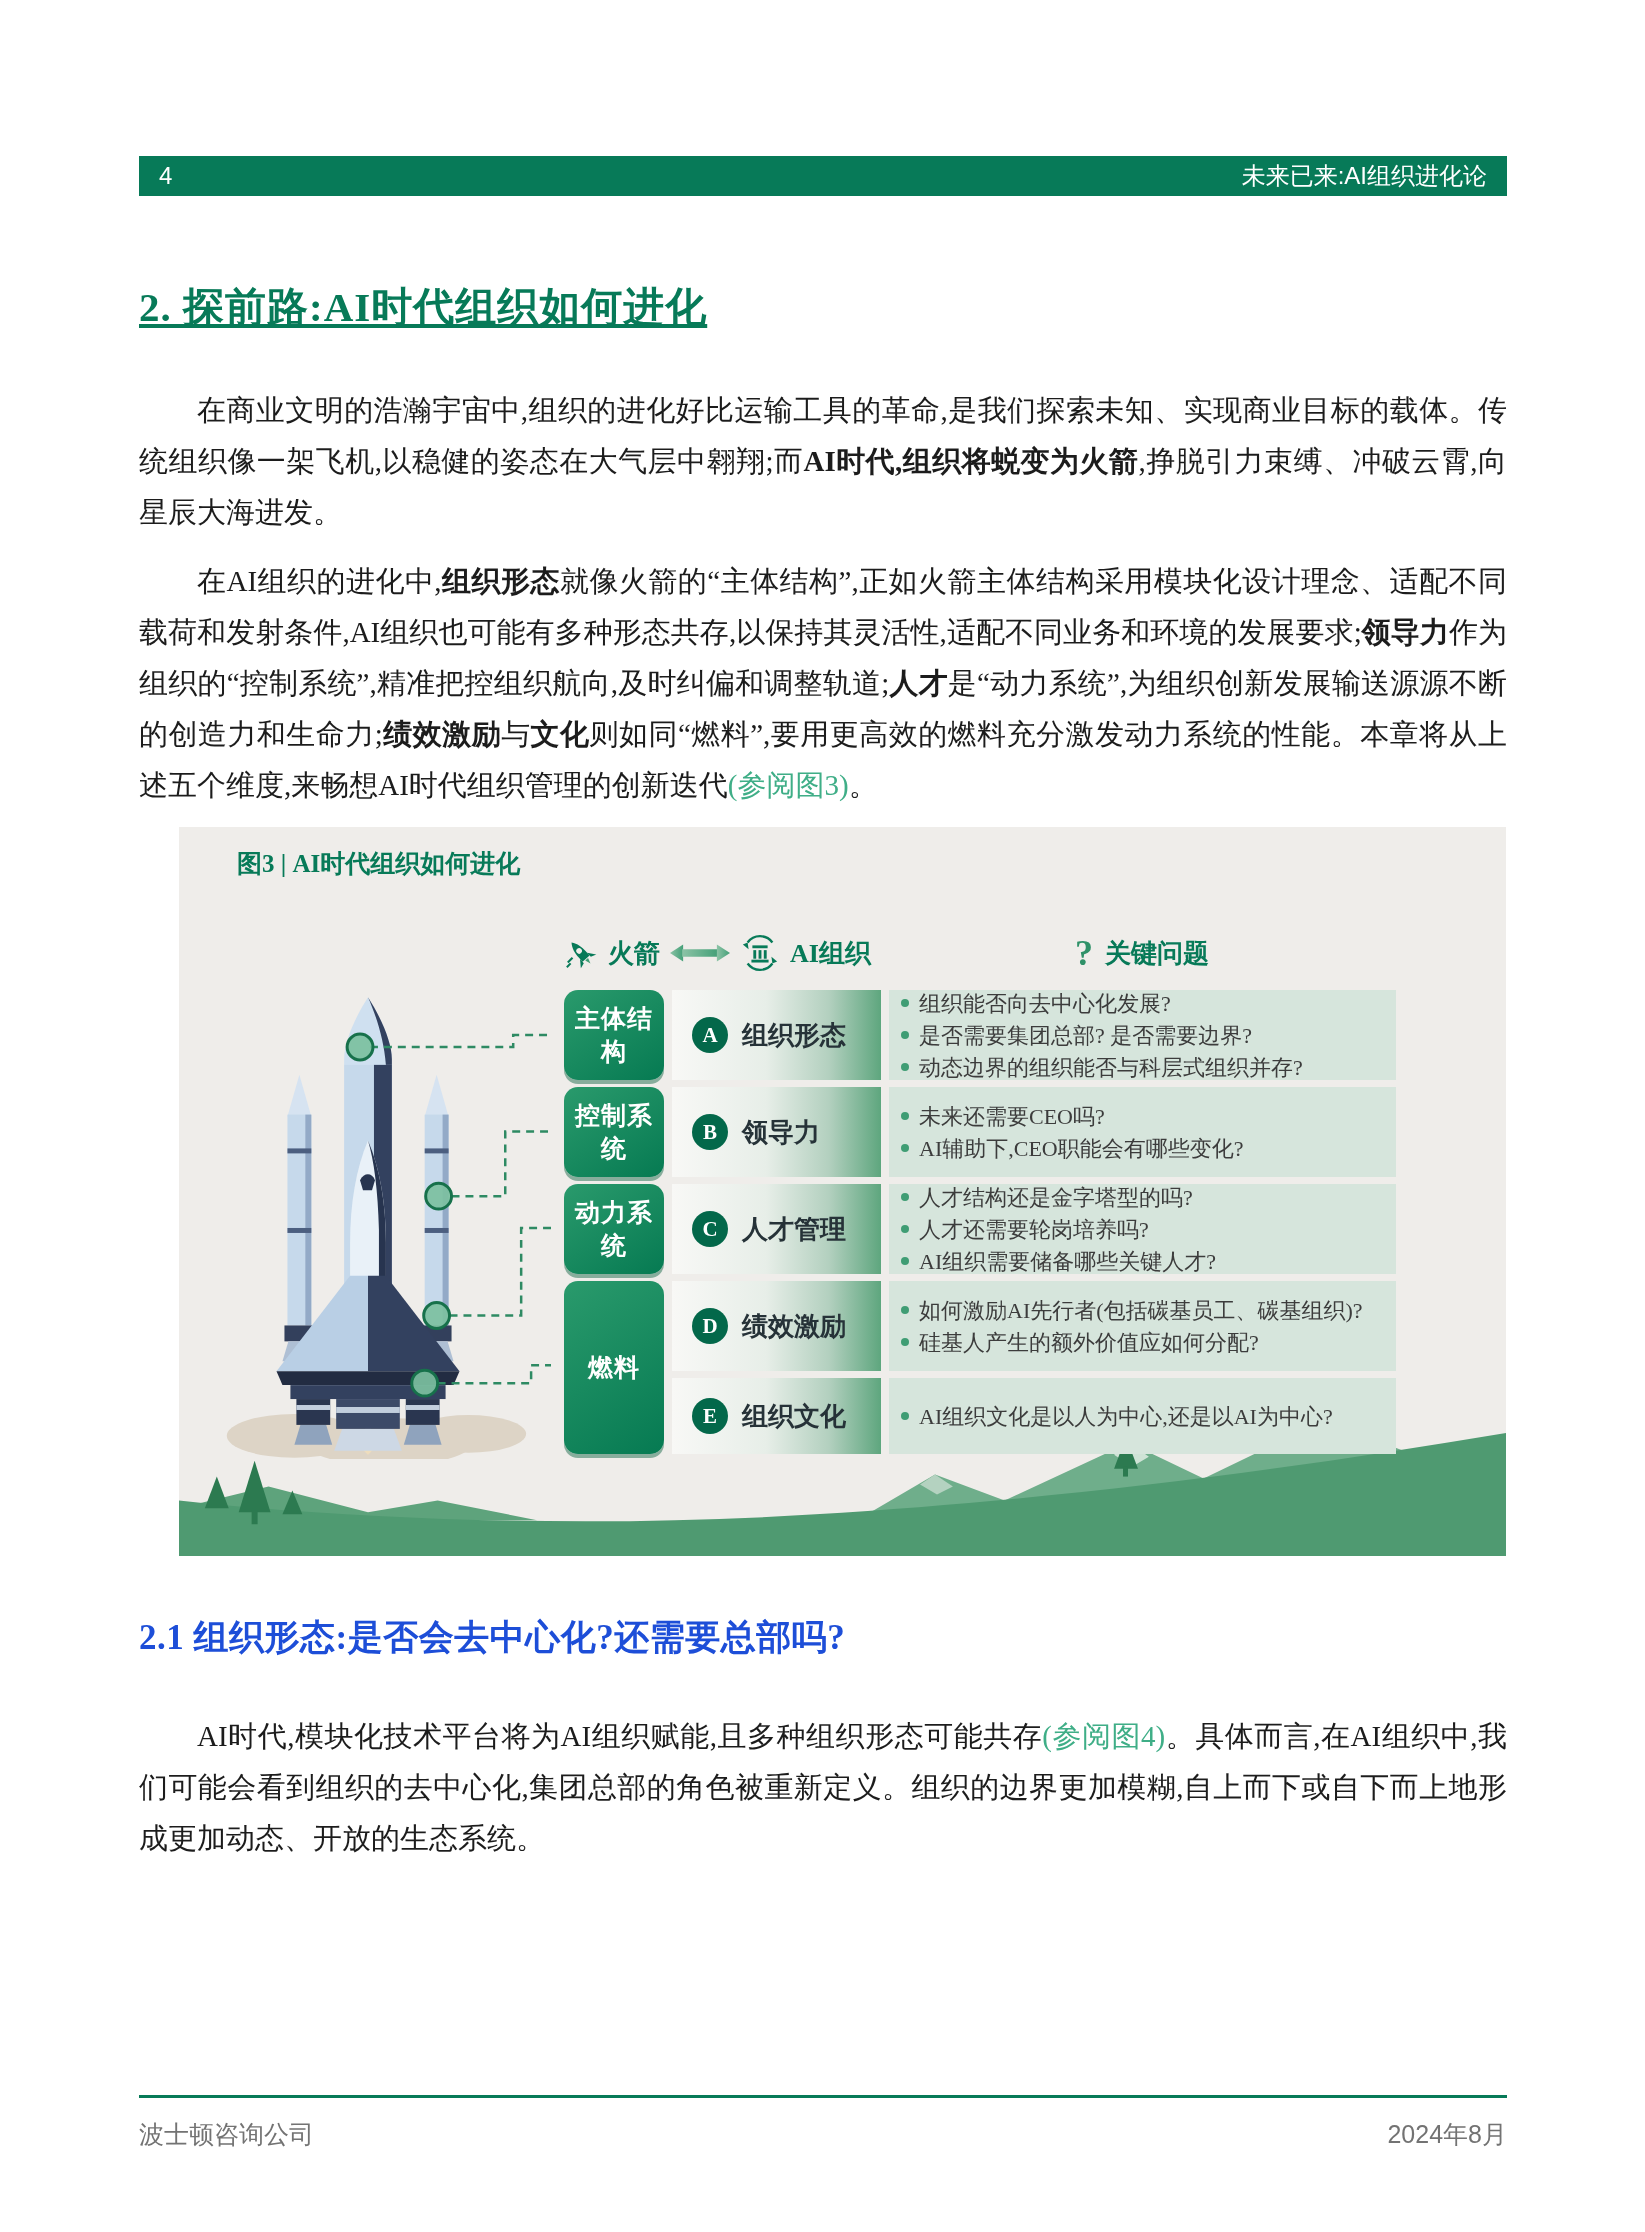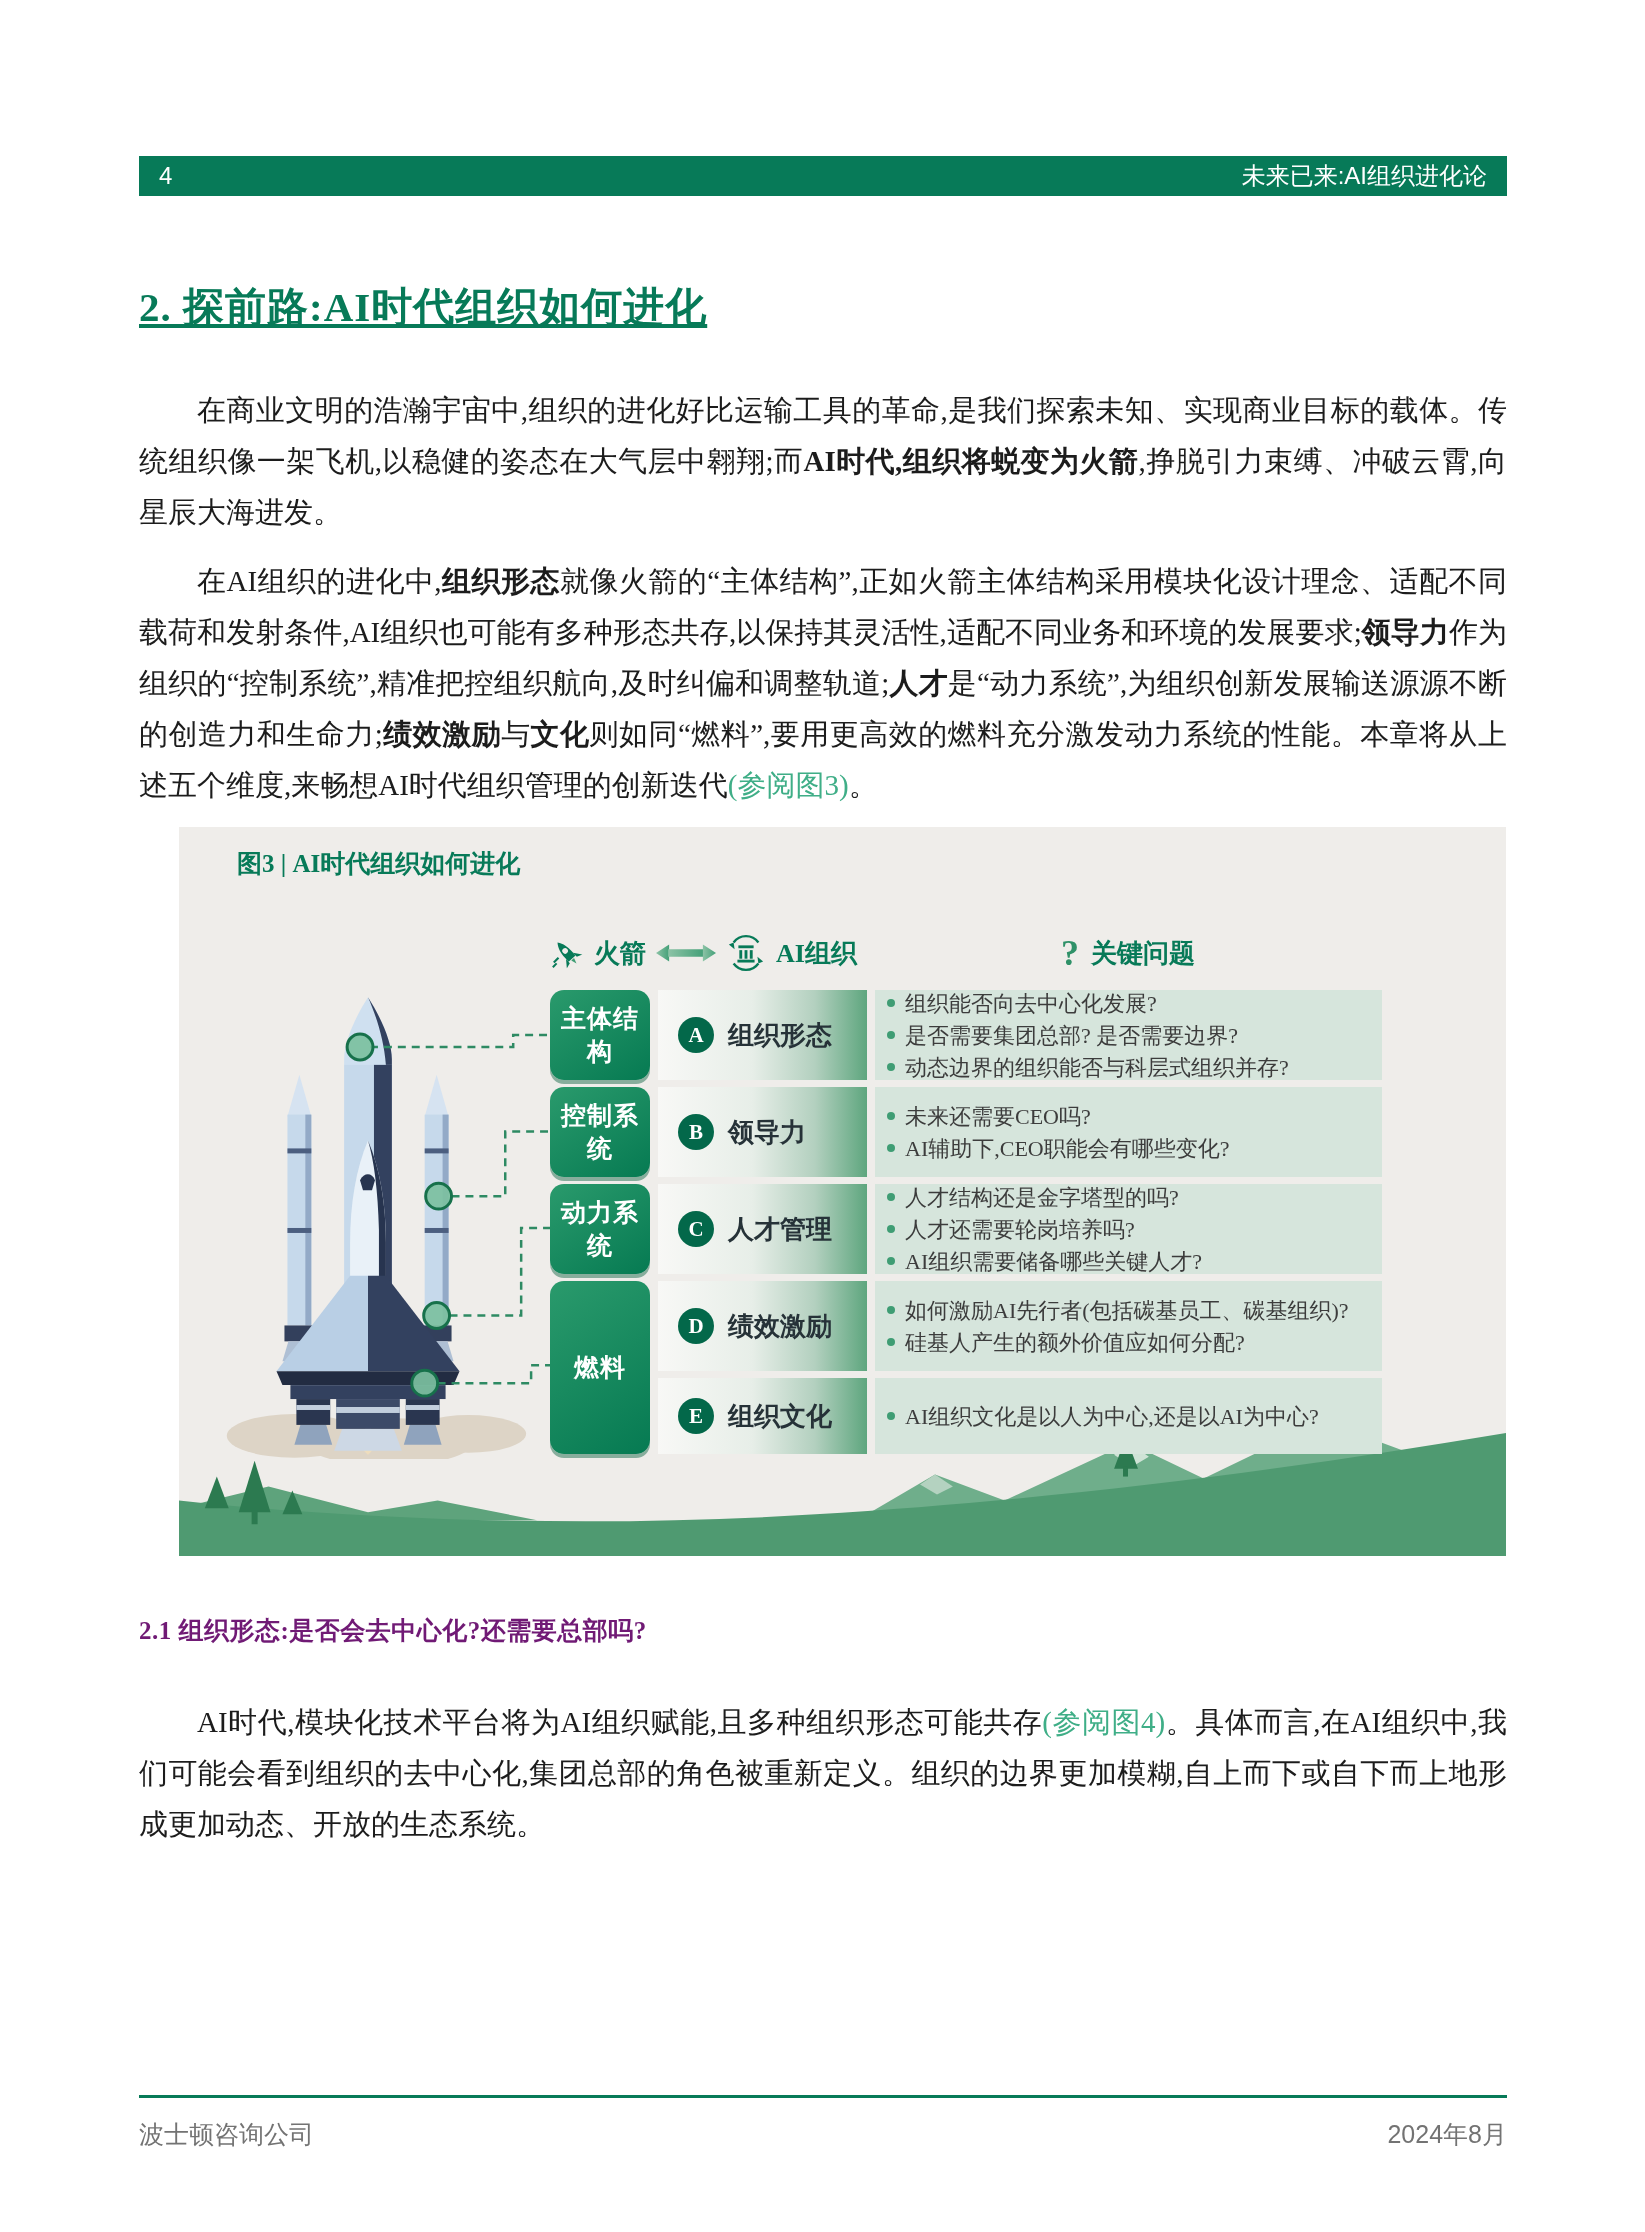--- a/index.html
+++ b/index.html
@@ -15,21 +15,21 @@
     padding:0 20px; font-family:"Liberation Sans","DejaVu Sans",sans-serif;
     font-size:24px;
   }
   
   h1.sec{
     margin:84px 139px 0; color:#077a58; font-size:41px; font-weight:700;
     letter-spacing:1px;
     text-decoration:underline;
   }
   h2.subsec{
-    margin:58px 139px 0; color:#701a75; font-size:25px; font-weight:700;
+    margin:58px 139px 0; color:#1d4ed8; font-size:35px; font-weight:700;
     letter-spacing:0.5px;
   }
   p.body{
     margin:50px 139px 0; font-size:29px; line-height:51px; color:#1c1c1c;
     text-align:justify; text-indent:2em;
   }
   p.body.tight{ margin-top:18px; }
   p.body b{ font-weight:700; }
   .ref{ color:#3fae87; }
   
@@ -37,21 +37,21 @@
     margin:16px 139px 0 179px; position:relative; width:1327px; height:729px;
     background:#efedea; overflow:hidden;
     font-family:Liberation Serif, serif;
   }
   .fig-title{
     position:absolute; top:20px; left:58px; font-size:25px; font-weight:700;
     color:#077a58; z-index:4;
   }
   .landscape-svg{ position:absolute; left:0; bottom:0; width:1327px; height:139px; z-index:1; }
   .rocket-svg{ position:absolute; left:6px; top:164px; width:366px; height:468px; z-index:2; }
-  .fig-right{ position:absolute; left:371px; top:103px; width:832px; z-index:3; }
+  .fig-right{ position:absolute; left:385px; top:103px; width:832px; z-index:3; }
   .legend{
     display:grid; grid-template-columns:324px 1fr; align-items:center;
     height:46px; margin-bottom:14px;
   }
   .legend-left{ display:flex; align-items:center; gap:10px; }
   .legend-label{ font-size:26px; font-weight:700; color:#077a58; white-space:nowrap; }
   .legend-q{ justify-self:center; display:flex; align-items:center; gap:12px; }
   .qmark{ font-size:36px; font-weight:700; color:#2f9168; line-height:36px; }
   .fig-table{
     display:grid; grid-template-columns:100px 209px 1fr;

